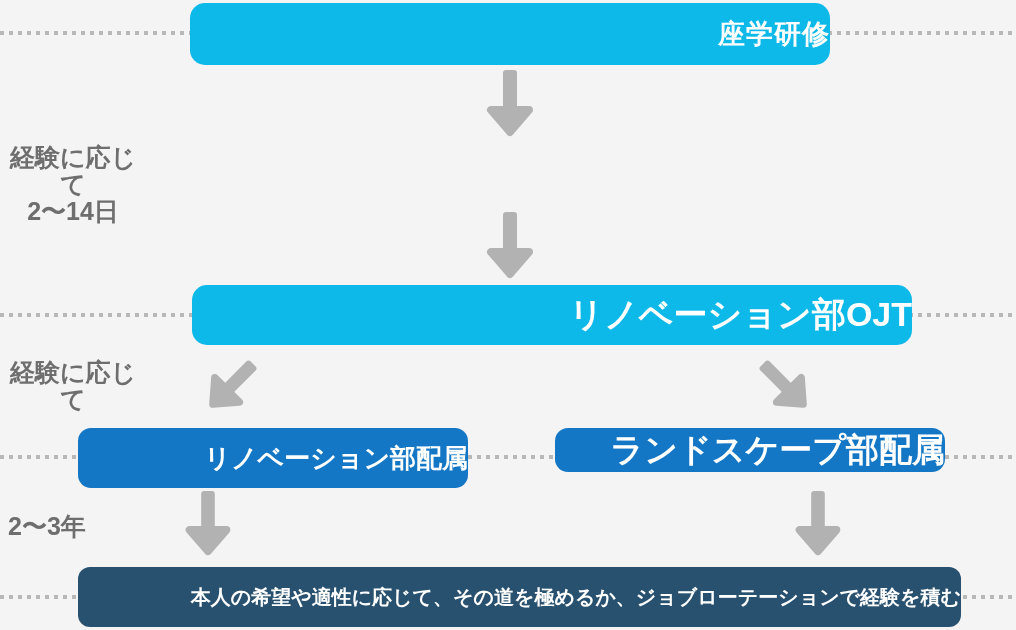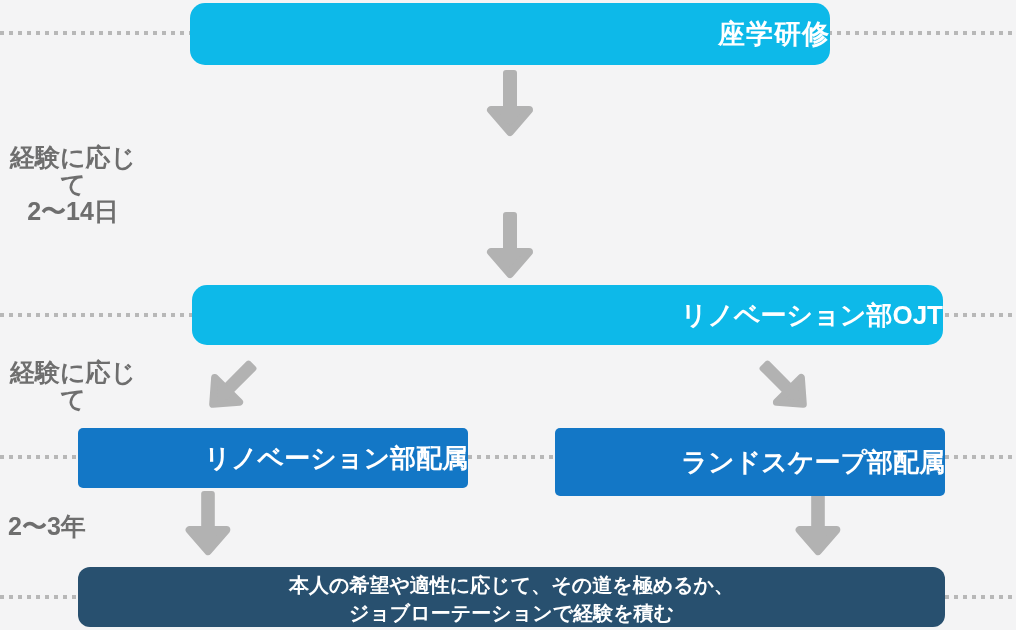--- a/index.html
+++ b/index.html
@@ -11,29 +11,29 @@
   .dotted{position:absolute;left:0;width:1016px;height:4px;z-index:0;
     background-image:repeating-linear-gradient(to right,
       var(--dotted_line,#b8b8b8) 0 4px, transparent 4px 9px);}
   .line1{top:31px}.line2{top:313px}.line3{top:455px}.line4{top:595px}
 
   
   .box{position:absolute;z-index:2;display:flex;align-items:center;
     justify-content:flex-end;color:var(--box_text,#ffffff);font-weight:bold;
     text-align:center;}
   .cyan{background:var(--cyan_box,#0db9e9);border-radius:15px;}
-  .blue{background:var(--blue_box,#1377c6);border-radius:5px;}
+  .blue{background:var(--blue_box,#1377c6);border-radius:13px;}
   .navy{background:var(--navy_box,#28506f);border-radius:12px;}
   .box1{left:190px;top:3px;width:640px;height:62px;font-size:27px;letter-spacing:1px;}
   .box2{left:190px;top:143px;width:640px;height:62px;font-size:27px;letter-spacing:1px;}
-  .box3{left:192px;top:285px;width:720px;height:60px;font-size:26px;gap:32px;padding-left:31px;}
+  .box3{left:192px;top:285px;width:720px;height:60px;font-size:34px;gap:32px;}
   .box4{left:78px;top:428px;width:390px;height:60px;font-size:26px;}
-  .box5{left:555px;top:428px;width:390px;height:68px;font-size:26px;}
+  .box5{left:555px;top:428px;width:390px;height:44px;font-size:33px;}
   .box6{left:78px;top:567px;width:867px;height:60px;font-size:20px;
-    flex-direction:column;line-height:28px;}
+    line-height:28px;padding-left:16px;}
 
   
   .side-label{position:absolute;z-index:1;color:var(--label_text,#6e6e6e);
     font-weight:bold;font-size:25px;line-height:27px;}
   .label1{left:4px;top:144px;width:138px;text-align:center;}
   .label2{left:4px;top:359px;width:138px;text-align:center;}
   .label3{left:8px;top:513px;}
 
   
   .arrow{position:absolute;z-index:1;color:var(--arrow,#b2b2b2);}

